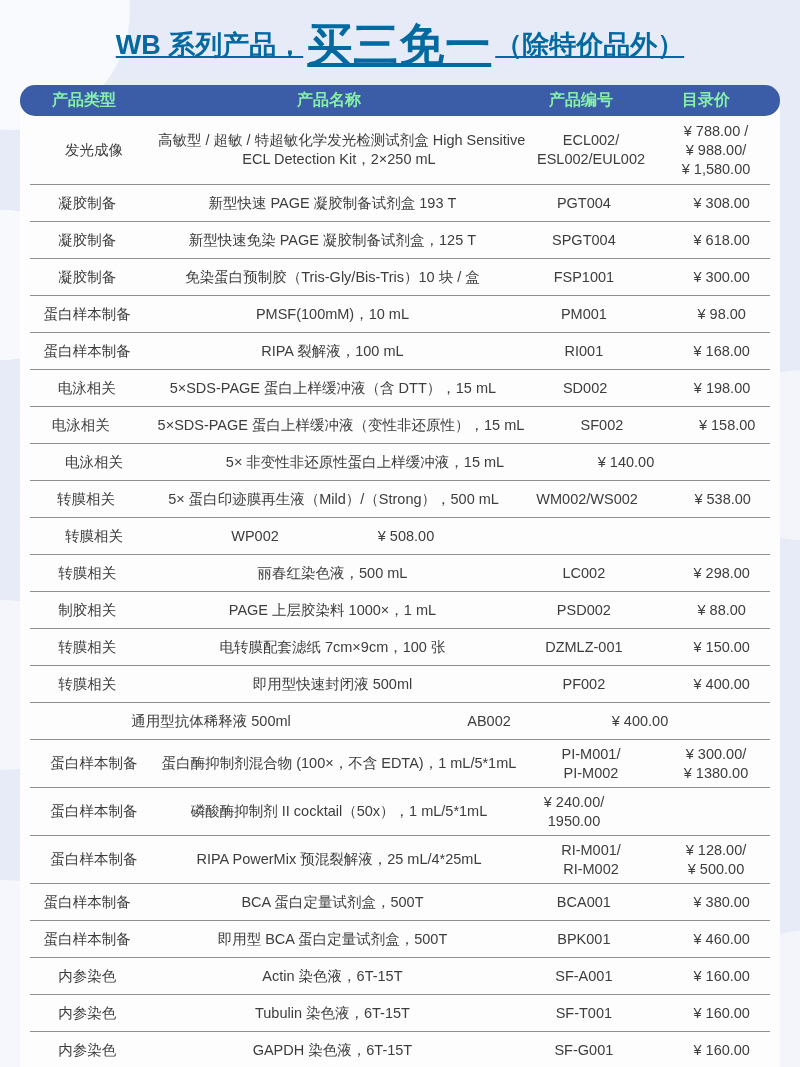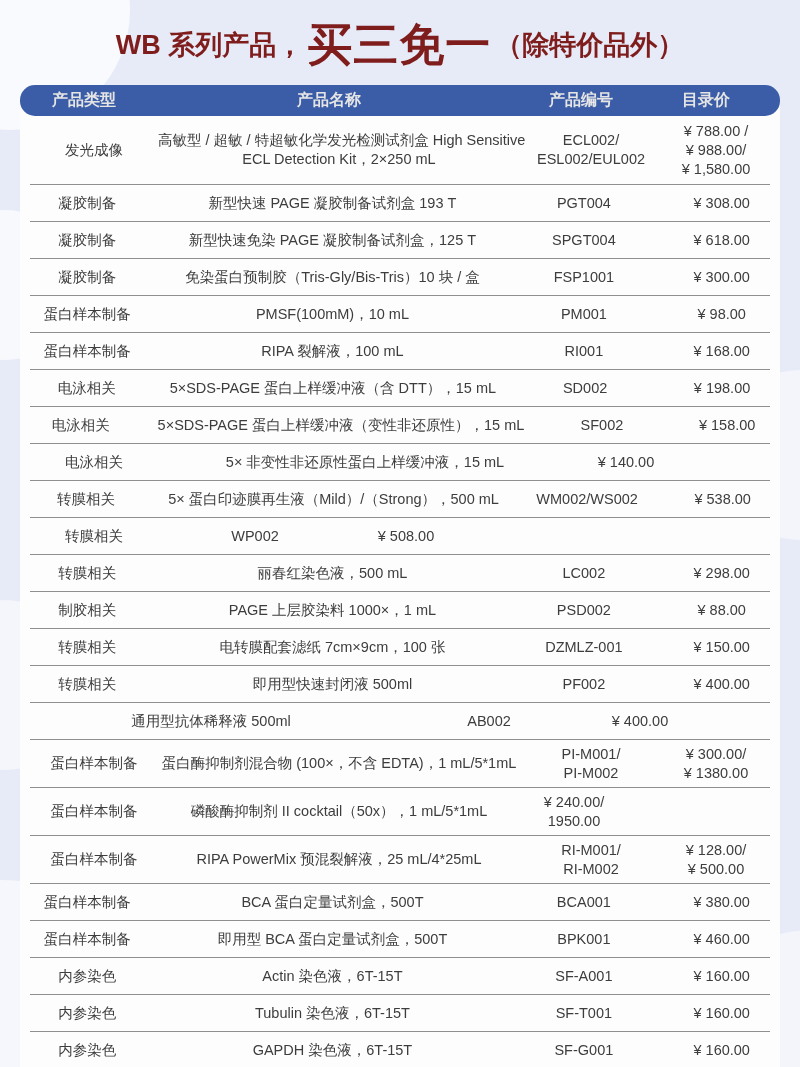--- a/index.html
+++ b/index.html
@@ -13,35 +13,35 @@
   .bgc1{width:240px;height:240px;left:-110px;top:-110px;background:rgba(255,255,255,.75);}
   .bgc2{width:150px;height:150px;left:-70px;top:210px;background:rgba(255,255,255,.7);}
   .bgc3{width:170px;height:170px;left:-80px;top:600px;background:rgba(255,255,255,.55);}
   .bgc4{width:420px;height:420px;left:-210px;top:880px;background:rgba(255,255,255,.6);}
   .bgc5{width:170px;height:170px;left:715px;top:370px;background:rgba(255,255,255,.5);}
   .bgc6{width:220px;height:220px;left:700px;top:930px;background:rgba(255,255,255,.5);}
 
   .title{
     position:absolute;left:0;top:12px;width:800px;height:66px;
     display:flex;align-items:center;justify-content:center;
-    color:#7f1d1d;z-index:2;white-space:nowrap;
+    color:#0369a1;z-index:2;white-space:nowrap;text-decoration:underline;
   }
   .title .t-prefix{font-size:27px;font-weight:800;}
   .title .t-big{font-size:45px;font-weight:900;letter-spacing:1px;margin:4px 4px;}
   .title .t-suffix{font-size:27px;font-weight:800;}
 
   .table-wrap{
     position:absolute;left:20px;top:85px;width:760px;height:982px;
     z-index:1;
   }
   .table-header{
     height:31px;border-radius:15px;
     background:#3b5ca6;
     display:flex;align-items:center;
-    color:#e5e5e5;font-weight:700;font-size:16px;
+    color:#86efac;font-weight:700;font-size:16px;
     position:relative;z-index:3;
   }
   .table-body{
     background:#fdfdfe;
     margin-top:-15px;padding-top:15px;
     min-height:967px;
   }
   .rows-wrap{margin:0 10px;}
   .row{
     display:flex;align-items:stretch;

